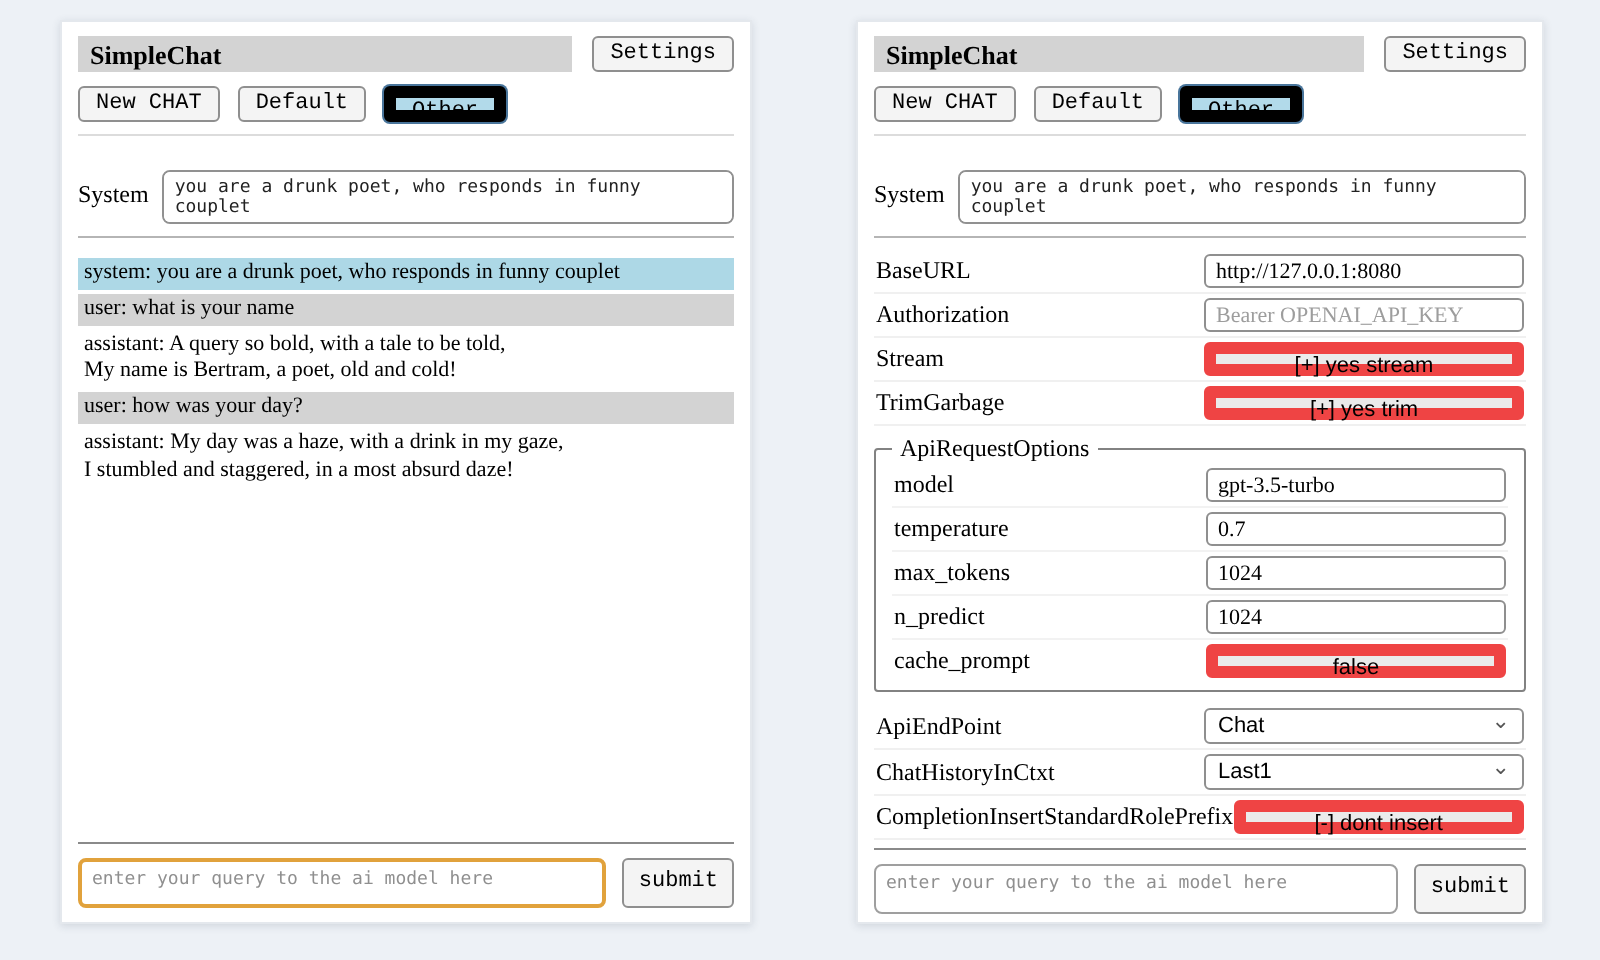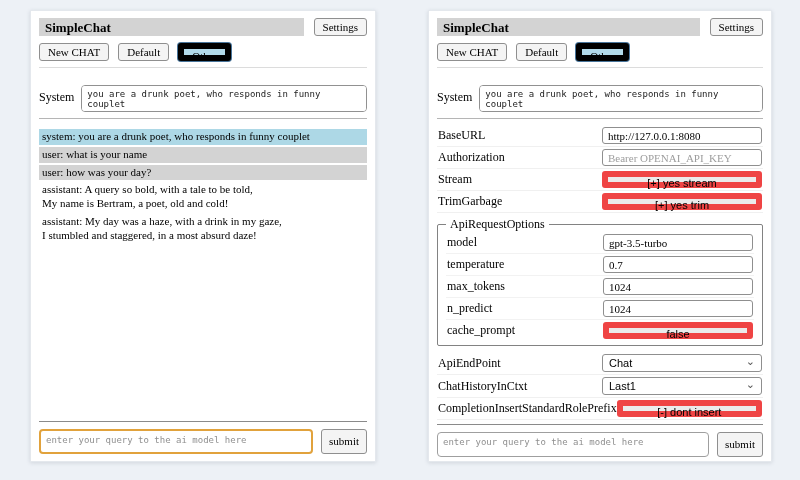--- a/index.html
+++ b/index.html
@@ -17,21 +17,21 @@
   }
   .panel.left  { left: 30px;  width: 346px; }
   .panel.right { left: 428px; width: 344px; }
 
   .header-row { display: flex; gap: 10px; align-items: center; }
   .titlebar {
     flex: 1; background: #d3d3d3; color: #000;
     font-weight: bold; font-size: 13px; padding: 2px 6px; height: 18px;
   }
   .btn {
-    font-family: Liberation Serif, serif; font-size: 11px; color: #000;
+    font-family: Liberation Mono, monospace; font-size: 11px; color: #000;
     background: #f4f4f4; border: 1px solid #8f8f8f; border-radius: 3px;
     padding: 0 8px; height: 18px; line-height: 15px; cursor: pointer; white-space: nowrap;
   }
   .session-row { display: flex; gap: 9px; margin-top: 7px; }
   .btn.active {
     background: #b2daea; border: 6px solid #000000;
     box-shadow: 0 0 0 1px #49759b;
   }
 
   hr { border: none; margin: 6px 0 5px; }
@@ -103,23 +103,23 @@
   </div>
   <hr class="hr-light">
   <div class="system-row">
     <span class="lbl">System</span>
     <textarea class="mono sys" spellcheck="false" style="">you are a drunk poet, who responds in funny couplet</textarea>
   </div>
   <hr class="hr-mid">
   <div class="messages">
     <div class="msg system">system: you are a drunk poet, who responds in funny couplet</div>
     <div class="msg user">user: what is your name</div>
-    <div class="msg user">user: how was your day?</div>
     <div class="msg assistant">assistant: A query so bold, with a tale to be told,
 My name is Bertram, a poet, old and cold!</div>
+    <div class="msg user">user: how was your day?</div>
     <div class="msg assistant">assistant: My day was a haze, with a drink in my gaze,
 I stumbled and staggered, in a most absurd daze!</div>
   </div>
   <hr class="hr-dark">
   <div class="input-row">
     <textarea class="mono query focus" placeholder="enter your query to the ai model here" style=""></textarea>
     <button class="btn submit">submit</button>
   </div>
 </section>
 

